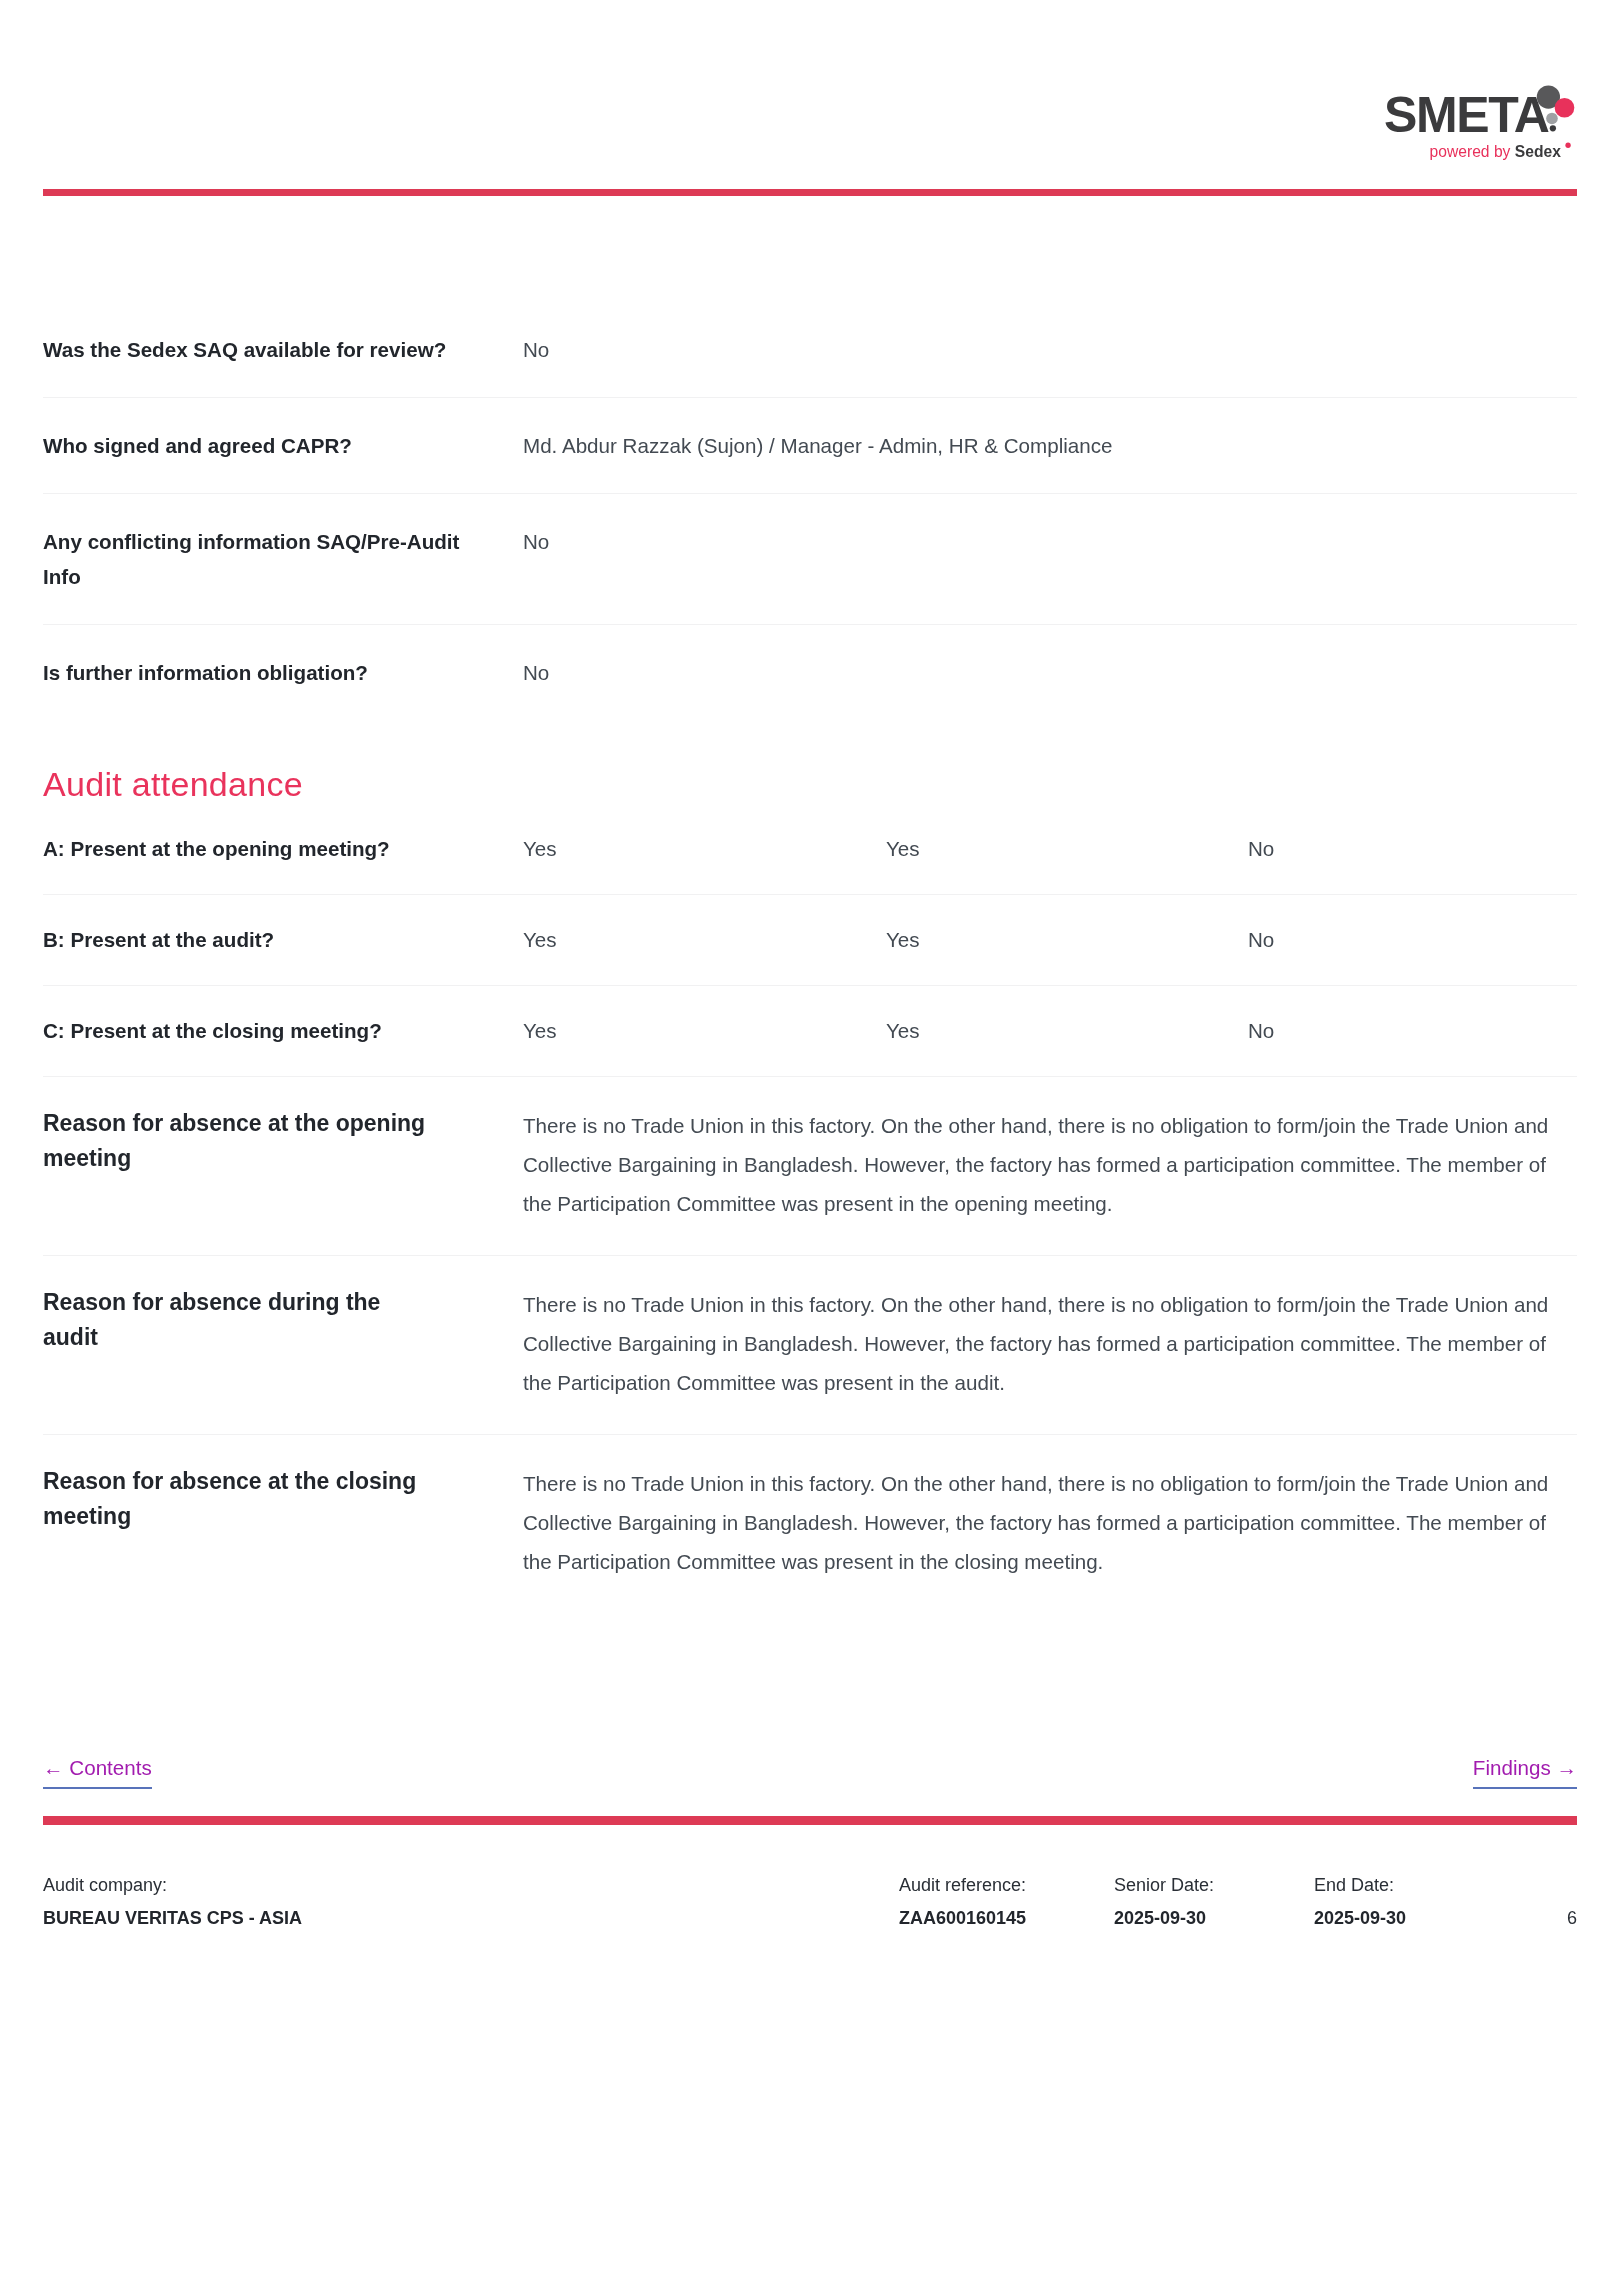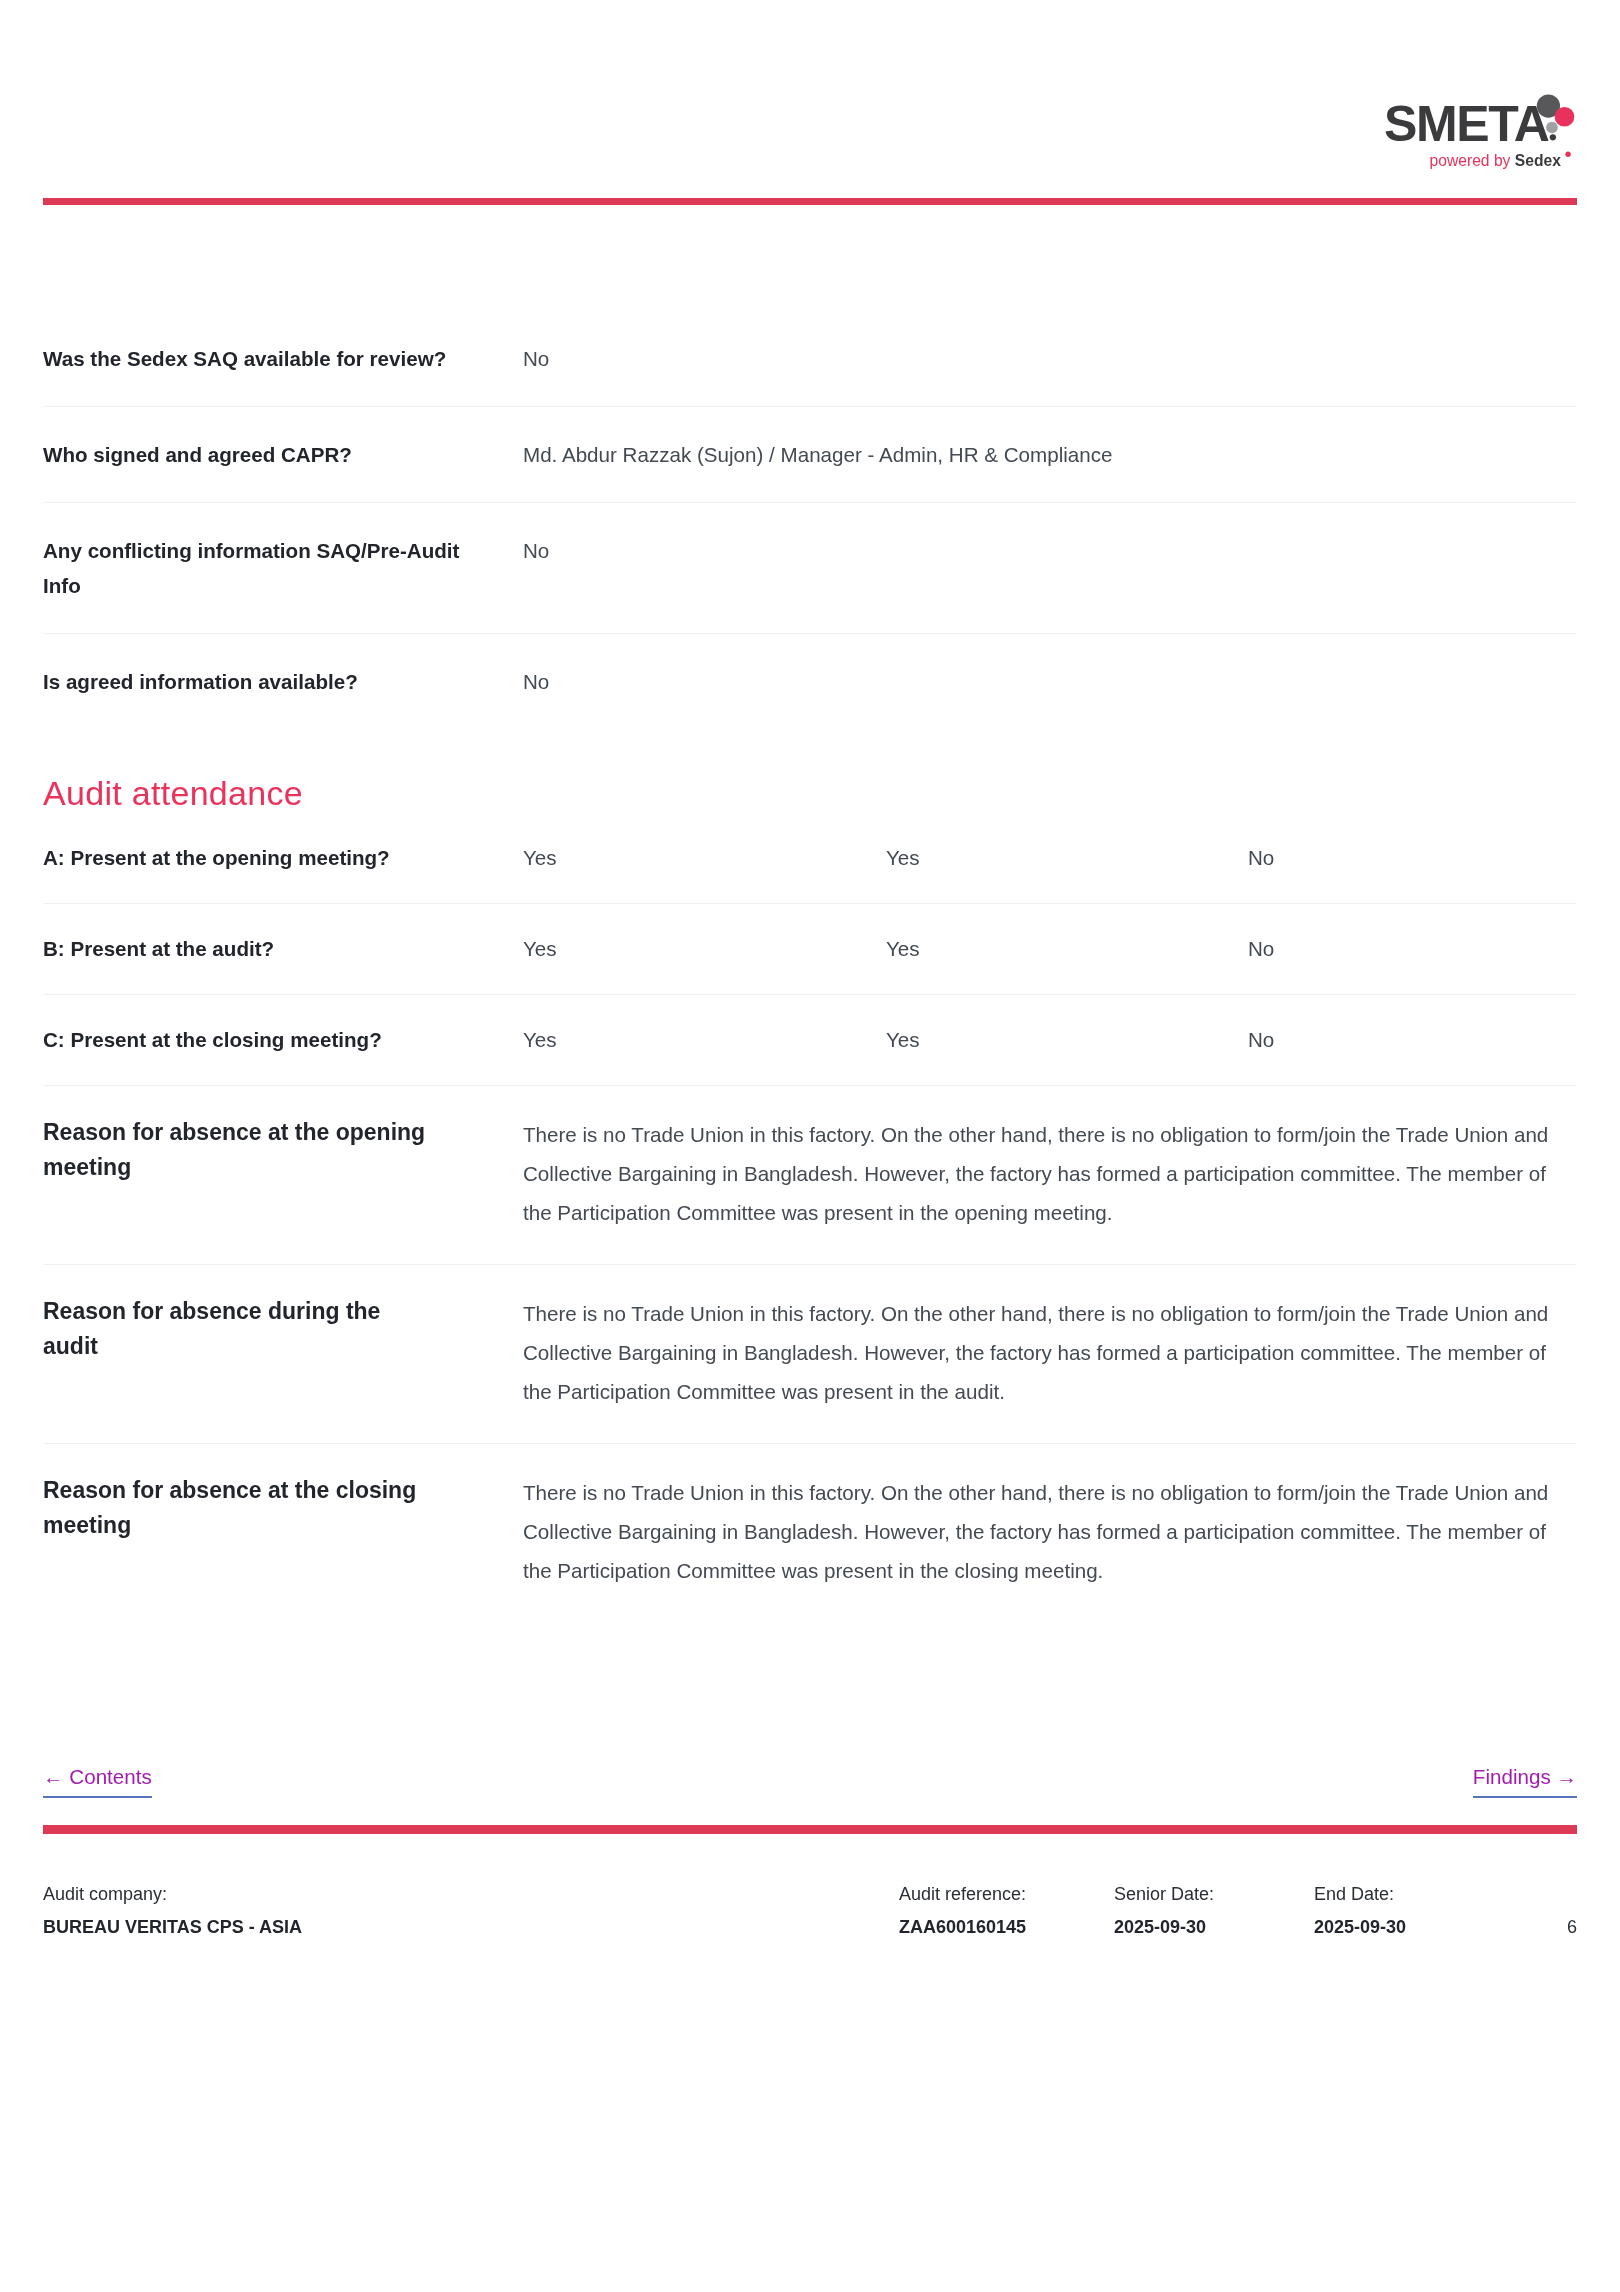--- a/index.html
+++ b/index.html
@@ -4,21 +4,21 @@
 <style>
   * { margin:0; padding:0; box-sizing:border-box; }
   html, body { background:#ffffff; }
   body {
     width:1620px; height:2293px;
     font-family:"Liberation Sans", sans-serif;
     color:#22262c;
     position:relative;
     overflow:hidden;
   }
-  .page { width:1534px; margin:9px auto; padding-top:80px; }
+  .page { width:1534px; margin:0 auto; padding-top:80px; }
 
   
   .header-row { display:flex; justify-content:flex-end; height:95px; }
   .top-rule { height:7.2px; background:#dd3a55; margin-top:14.3px; }
 
   
   .qa-section { margin-top:106px; }
   .qa-row {
     display:grid; grid-template-columns:480px 1fr;
     padding:30px 0; border-bottom:1.8px solid #f1f1f2; align-items:start;
@@ -90,21 +90,21 @@
     </div>
     <div class="qa-row">
       <div class="qa-label">Who signed and agreed CAPR?</div>
       <div class="qa-value">Md. Abdur Razzak (Sujon) / Manager - Admin, HR &amp; Compliance</div>
     </div>
     <div class="qa-row">
       <div class="qa-label">Any conflicting information SAQ/Pre-Audit Info</div>
       <div class="qa-value">No</div>
     </div>
     <div class="qa-row">
-      <div class="qa-label">Is agreed information available?</div>
+      <div class="qa-label">Is further information obligation?</div>
       <div class="qa-value">No</div>
     </div>
   </div>
 
   <h2 class="section-heading">Audit attendance</h2>
 
   <div>
 
     <div class="att-row">
       <div class="att-label">A: Present at the opening meeting?</div>

